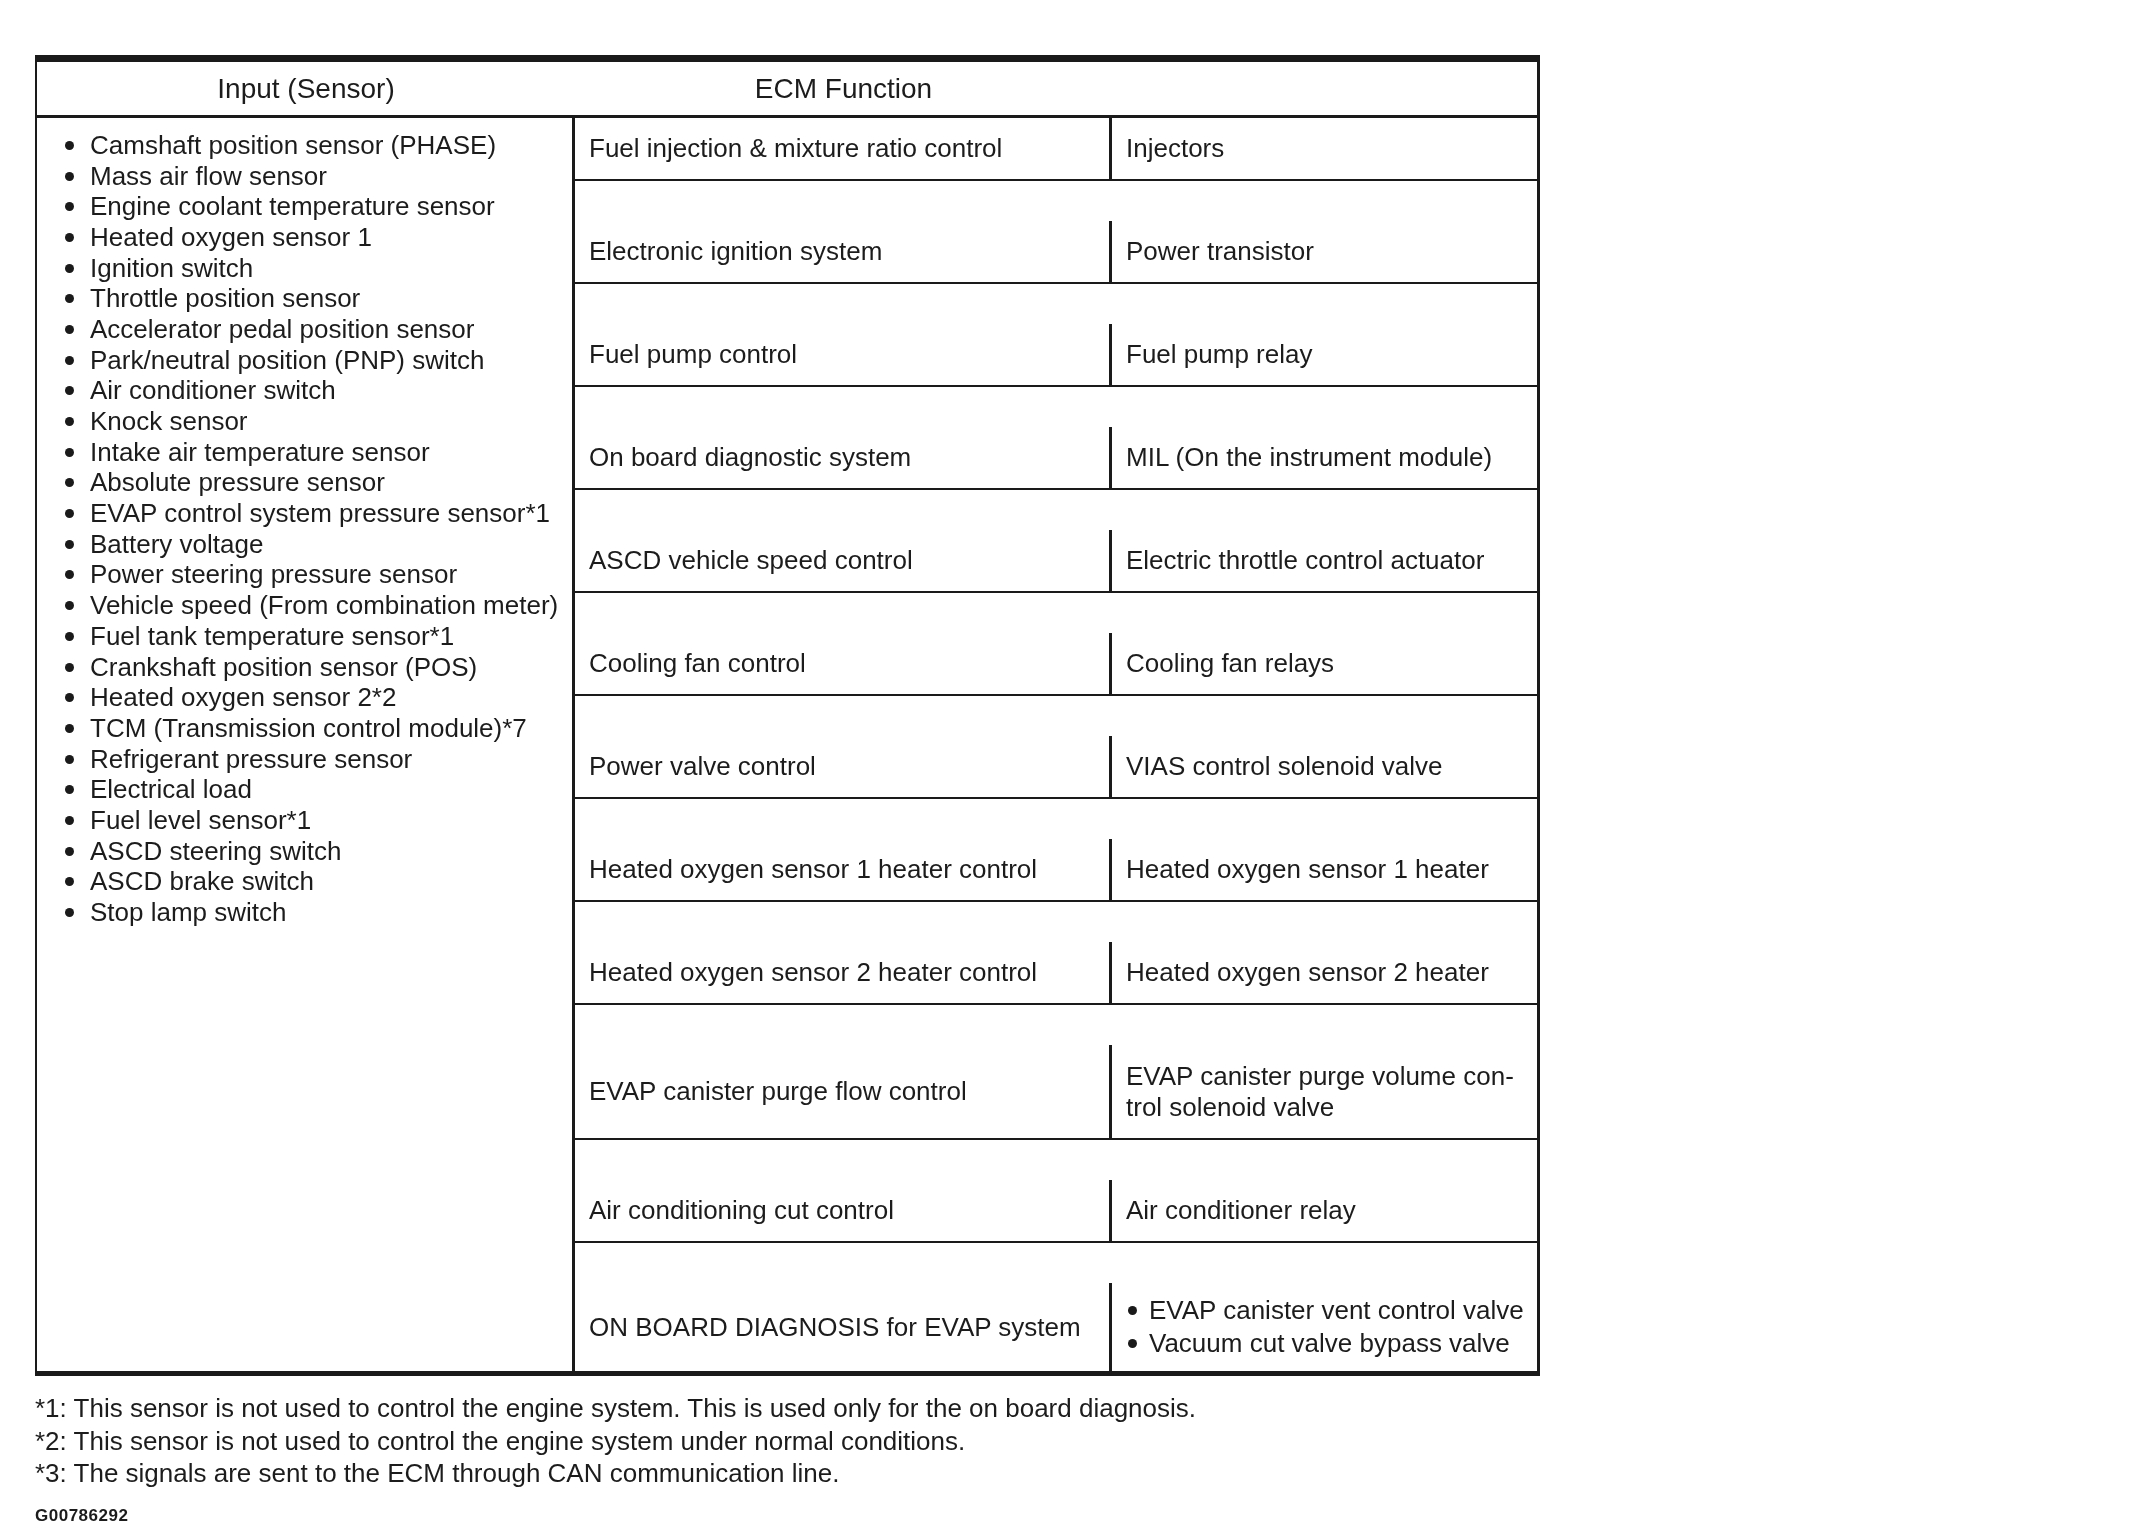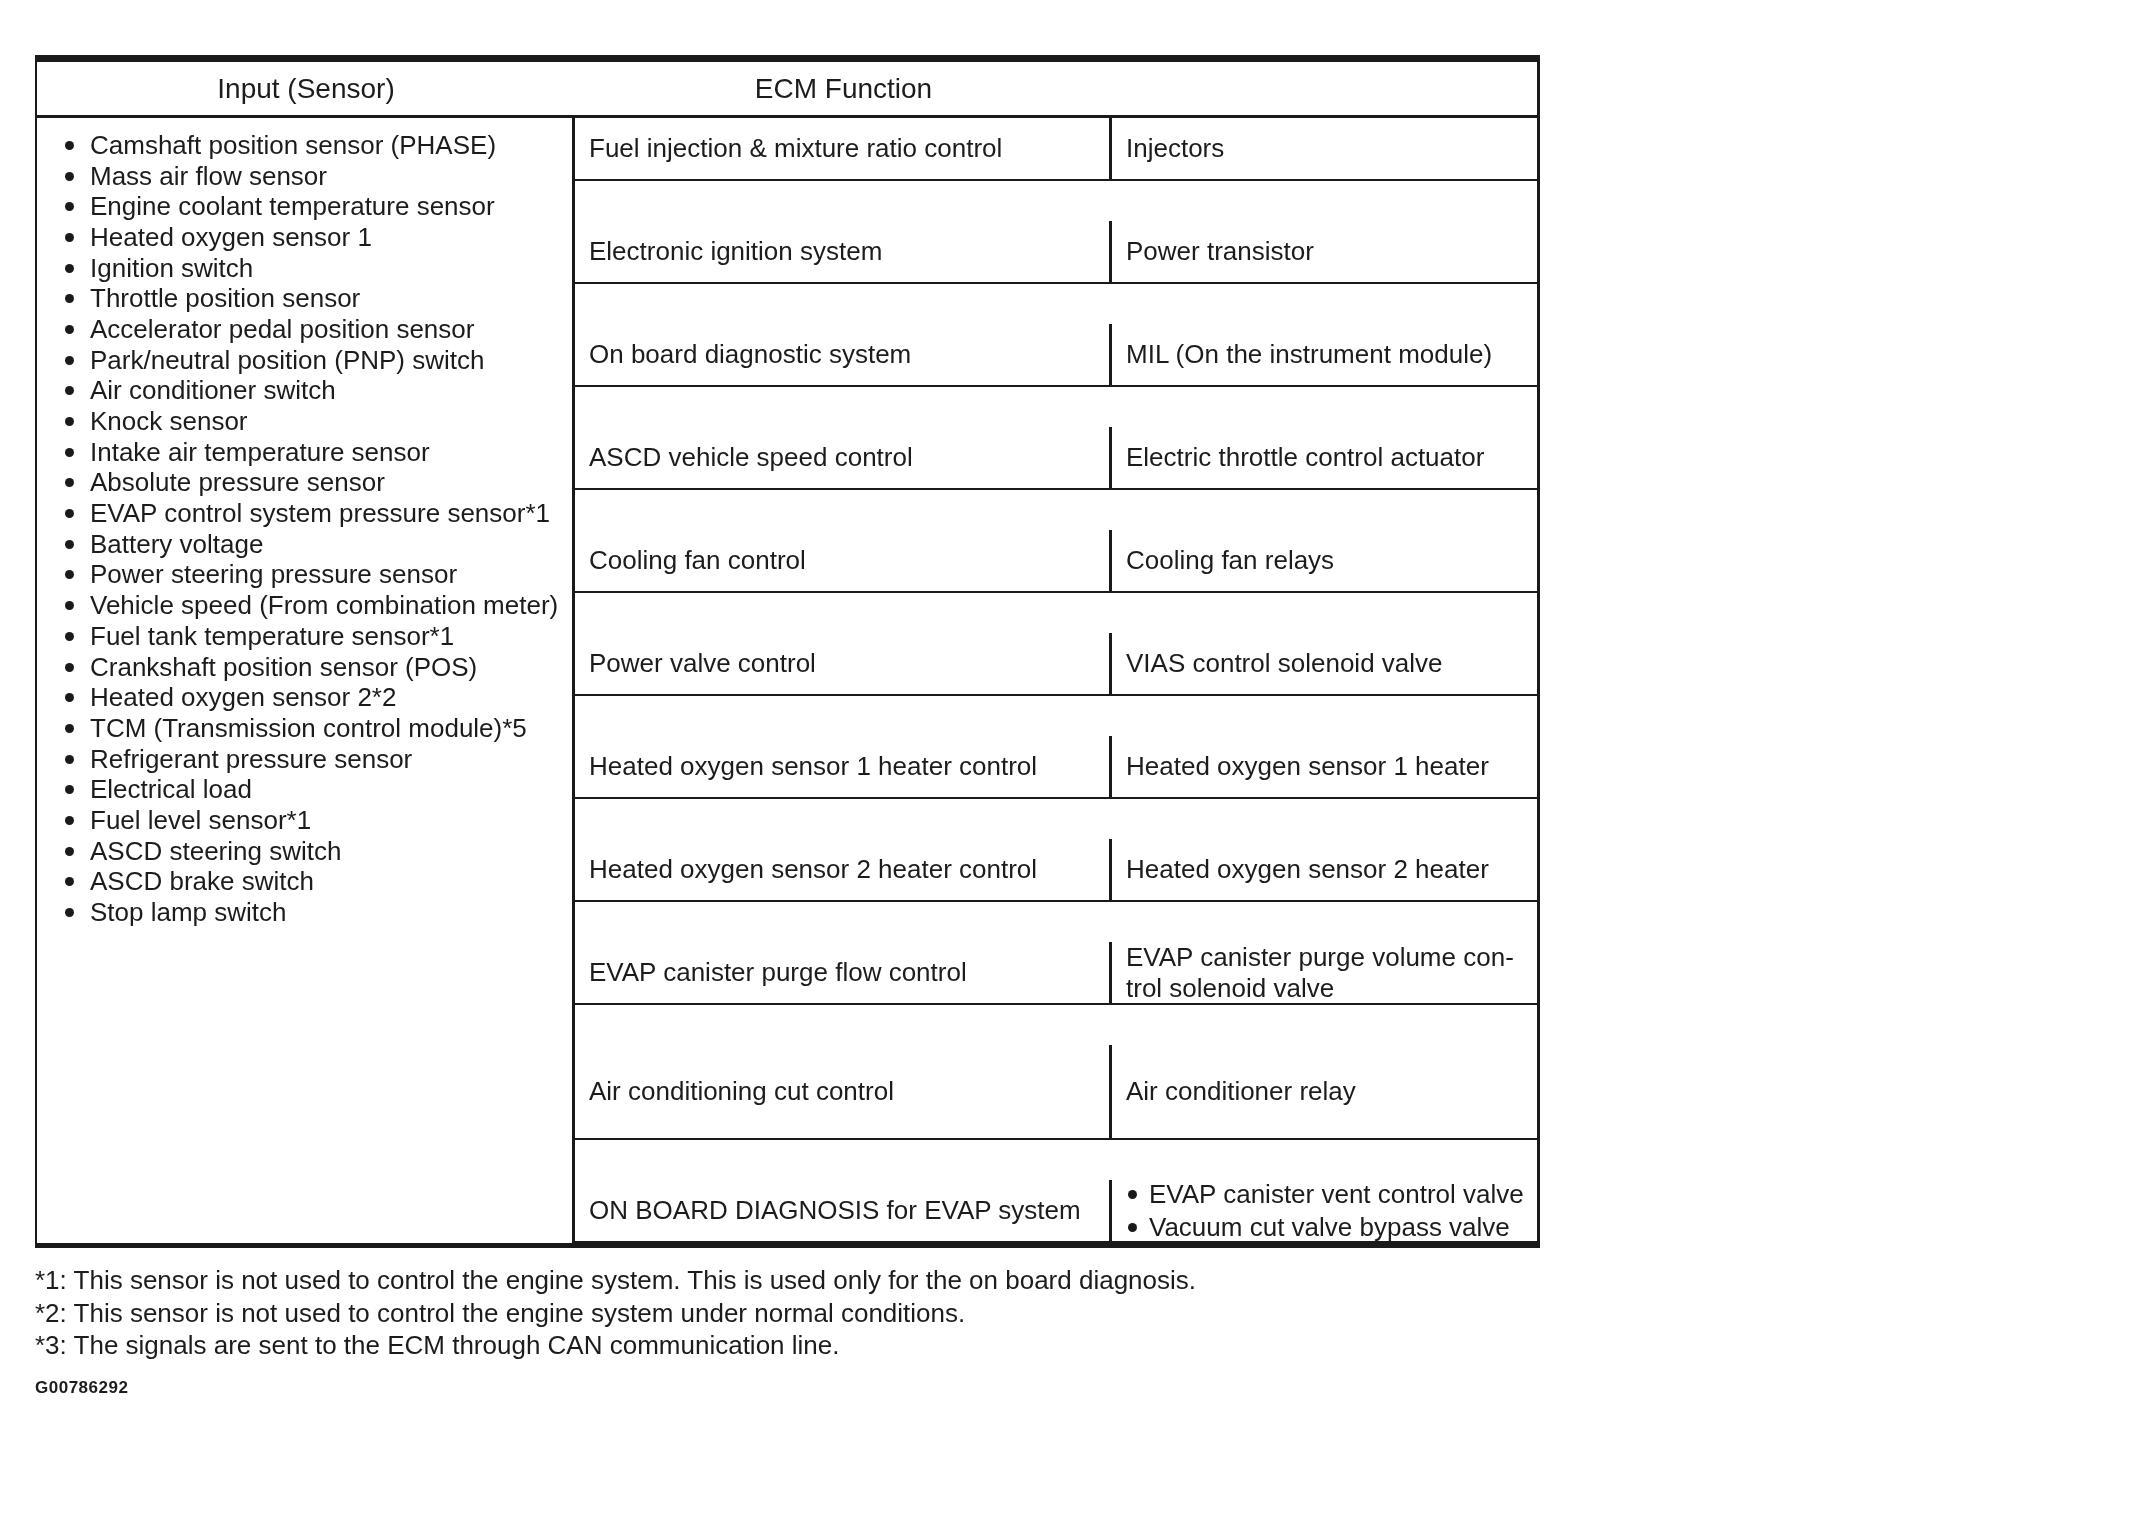--- a/index.html
+++ b/index.html
@@ -147,21 +147,21 @@
           <div class="bullet-item">
             <span class="dot"></span>
             <span class="btext">Crankshaft position sensor (POS)</span>
           </div>
           <div class="bullet-item">
             <span class="dot"></span>
             <span class="btext">Heated oxygen sensor 2*2</span>
           </div>
           <div class="bullet-item">
             <span class="dot"></span>
-            <span class="btext">TCM (Transmission control module)*5</span>
+            <span class="btext">TCM (Transmission control module)*7</span>
           </div>
           <div class="bullet-item">
             <span class="dot"></span>
             <span class="btext">Refrigerant pressure sensor</span>
           </div>
           <div class="bullet-item">
             <span class="dot"></span>
             <span class="btext">Electrical load</span>
           </div>
           <div class="bullet-item">
@@ -189,20 +189,28 @@
             <div class="cell out-cell">
               <span class="ctext">Injectors</span>
             </div>
           </div>
           <div class="frow">
             <div class="cell fn-cell">
               <span class="ctext">Electronic ignition system</span>
             </div>
             <div class="cell out-cell">
               <span class="ctext">Power transistor</span>
+            </div>
+          </div>
+          <div class="frow">
+            <div class="cell fn-cell">
+              <span class="ctext">Fuel pump control</span>
+            </div>
+            <div class="cell out-cell">
+              <span class="ctext">Fuel pump relay</span>
             </div>
           </div>
           <div class="frow">
             <div class="cell fn-cell">
               <span class="ctext">On board diagnostic system</span>
             </div>
             <div class="cell out-cell">
               <span class="ctext">MIL (On the instrument module)</span>
             </div>
           </div>

